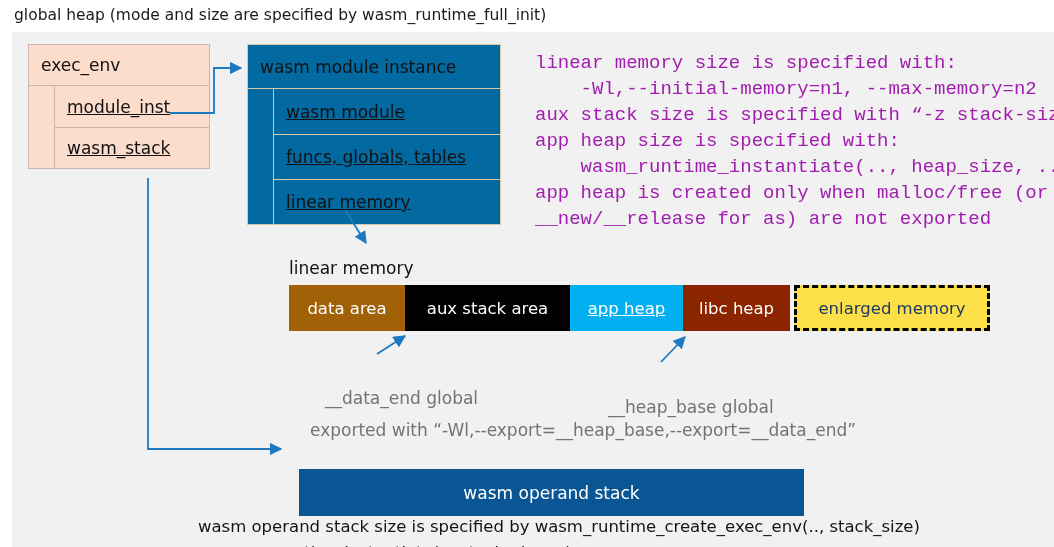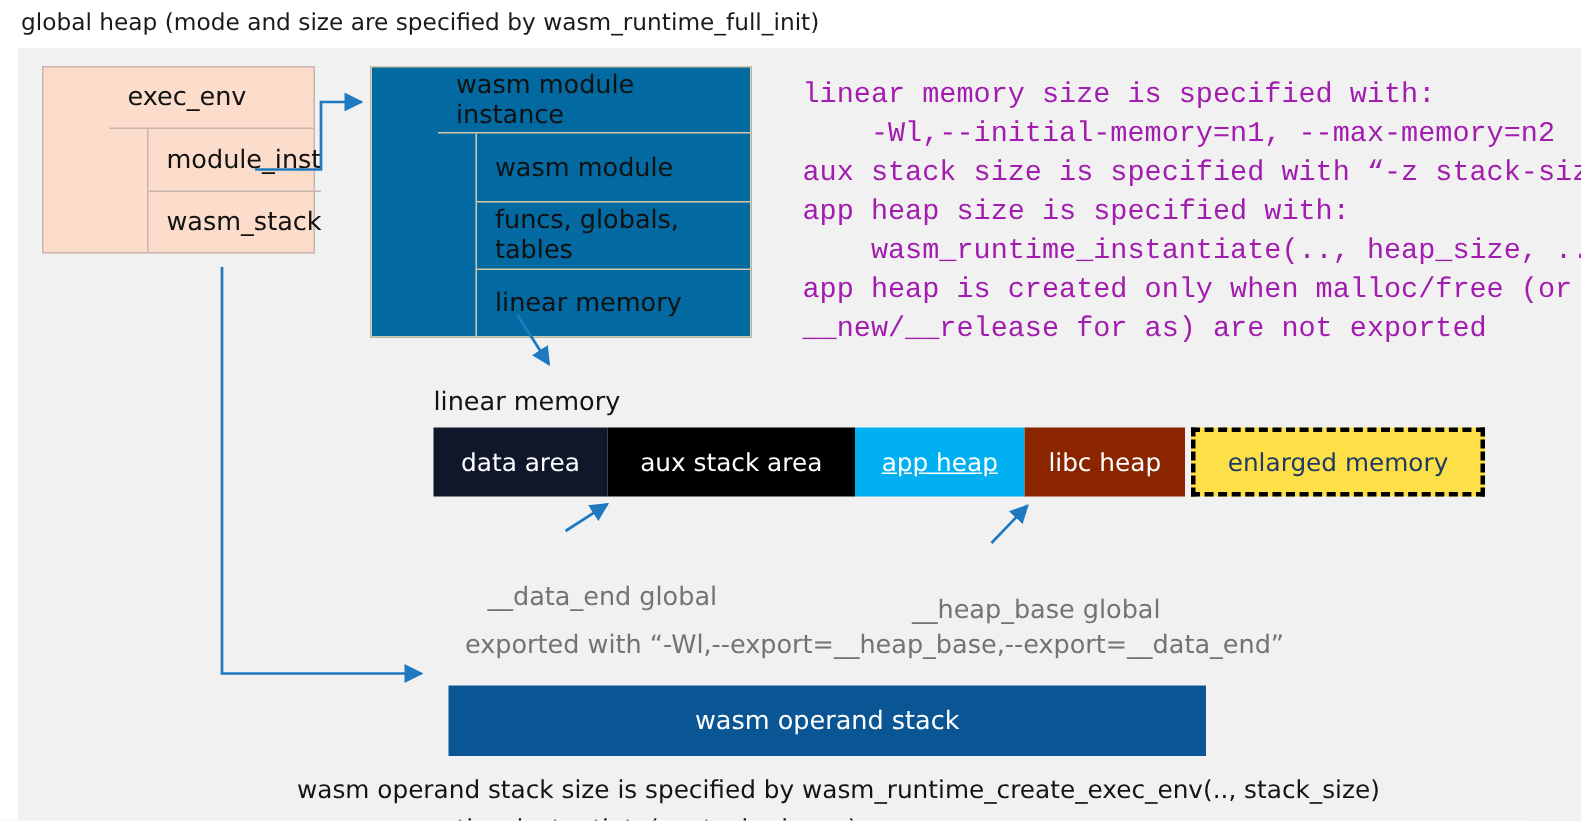--- a/index.html
+++ b/index.html
@@ -14,29 +14,29 @@
     position:absolute;left:14px;top:5px;
     font-size:15.5px;line-height:20px;color:#1a1a1a;white-space:nowrap;
   }
 
   .canvas{
     position:absolute;left:12px;top:32px;width:1042px;height:515px;
     background:#f1f1f1;
   }
 
   
-  .structbox{position:absolute;box-sizing:border-box;padding-left:44px;}
+  .structbox{position:absolute;box-sizing:border-box;}
   .structbox .hdr{
     box-sizing:border-box;width:100%;
     display:flex;align-items:center;
     font-size:17px;padding-left:12px;
   }
   .structbox .body{display:flex;box-sizing:border-box;width:100%;}
   .structbox .gutter{box-sizing:border-box;flex:0 0 auto;}
-  .structbox .rows{flex:1 1 auto;display:flex;flex-direction:column;}
+  .structbox .rows{flex:1 1 auto;display:flex;flex-direction:column;text-decoration:underline;}
   .structbox .row{
     box-sizing:border-box;display:flex;align-items:center;
     font-size:17px;padding-left:12px;
   }
 
   
   .execbox{left:16px;top:12px;width:182px;
     border:1px solid #c8b5ae;background:#fcdccb;}
   .execbox .hdr{height:41px;border-bottom:1px solid #c8b5ae;}
   .execbox .gutter{width:26px;border-right:1px solid #c8b5ae;}
@@ -62,38 +62,38 @@
     position:absolute;left:277px;top:226px;font-size:17px;color:#111;
   }
   .membar{
     position:absolute;left:277px;top:253px;height:46px;
     display:flex;align-items:stretch;
   }
   .seg{
     box-sizing:border-box;display:flex;align-items:center;justify-content:center;
     color:#ffffff;font-size:16.5px;white-space:nowrap;
   }
-  .seg.data{width:116px;background:#0f172a;}
+  .seg.data{width:116px;background:#a16207;}
   .seg.aux{width:165px;background:#000000;}
   .seg.app{width:113px;background:#00b0f0;text-decoration:underline;}
   .seg.libc{width:107px;background:#8b2500;}
   .seg.enlarged{
     width:196px;margin-left:4px;background:#fde047;
     border:3px dashed #000000;color:#1f3864;
   }
 
   
   .ann{position:absolute;font-size:17px;color:#737373;white-space:nowrap;}
   .ann-data-end{left:313px;top:356px;}
   .ann-heap-base{left:596px;top:365px;}
   .ann-exported{left:298px;top:388px;}
 
   
   .opstack{
-    position:absolute;left:287px;top:425px;width:505px;height:47px;
+    position:absolute;left:287px;top:437px;width:505px;height:47px;
     background:#0a5694;color:#ffffff;font-size:17px;
     display:flex;align-items:center;justify-content:center;
   }
   .bottomnote{
     position:absolute;left:186px;top:482px;width:860px;
     font-size:16.5px;line-height:26px;color:#141414;white-space:pre;
   }
 
   svg.wires{position:absolute;left:0;top:0;width:1054px;height:547px;
     pointer-events:none;overflow:visible;}

